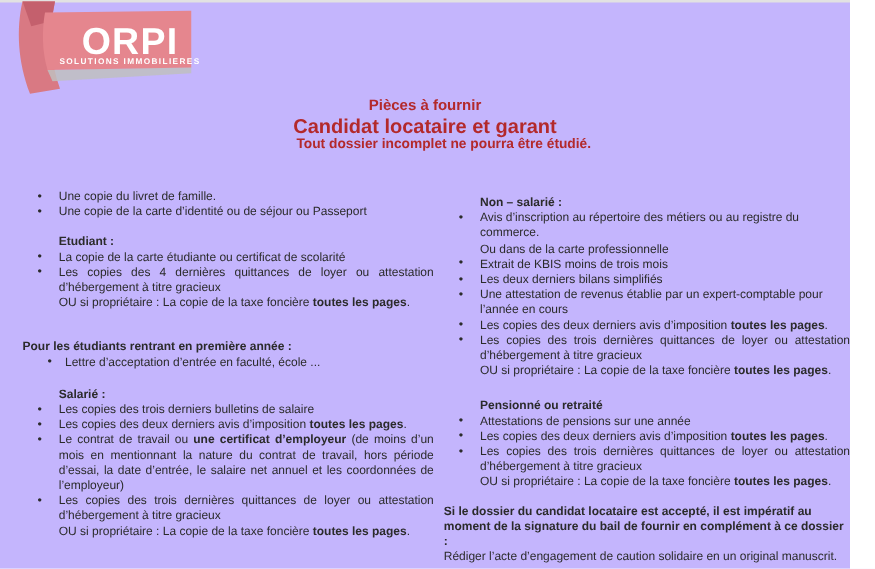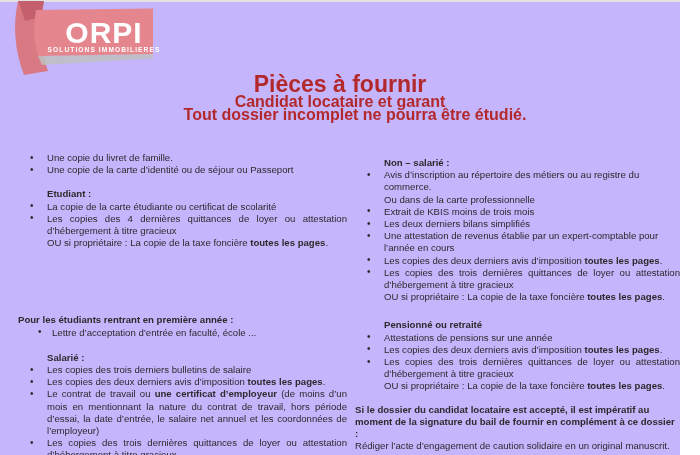--- a/index.html
+++ b/index.html
@@ -8,35 +8,35 @@
     width:680px; height:455px;
     background:#c4b5fd;
     overflow:hidden;
     font-family:"Liberation Sans","DejaVu Sans",sans-serif;
     color:#2b2b2b;
   }
   .top-line { position:absolute; top:0; left:0; width:700px; height:2px; background:#e2e2e2; }
   .logo { position:absolute; top:1px; left:8px; width:160px; height:78px; }
   .logo text { font-family:"Liberation Sans","DejaVu Sans",sans-serif; }
   .doc-header { text-align:center; padding-top:74px; }
-  .title   { font-size:23px;  font-weight:bold; line-height:20px; }
+  .title   { font-size:12px;  font-weight:bold; line-height:20px; }
   .subtitle{ font-size:16px;  font-weight:bold; line-height:12px; margin-top:2px; }
-  .warning { font-size:16px;font-weight:bold; line-height:12px; margin-top:1px;margin-left:30px; }
+  .warning { font-size:11px;font-weight:bold; line-height:12px; margin-top:1px;margin-left:30px; }
   .columns { display:flex; margin-top:31px; }
   .col { font-size:9.6px; line-height:12.2px; }
   .col-left  { width:331px; margin-left:18px; }
   .col-right { width:327px; margin-left:8px; padding-top:5px; }
   ul.blist { list-style:none; margin:0; padding:0; }
   ul.blist li { position:relative; padding-left:29px; }
   ul.blist li::before { content:"\2022"; position:absolute; left:12px; top:-0.5px; font-size:10px; }
   ul.blist li.justify { text-align:justify; }
   ul.blist li.deep { padding-left:34px; }
   ul.blist li.deep::before { left:20px; }
   .heading { font-weight:bold; padding-left:29px; }
-  .heading.flush { padding-left:0;margin-top:42px; }
+  .heading.flush { padding-left:0; }
   .para.bold { font-weight:bold; }
   .b { font-weight:bold; }
 </style>
 </head>
 <body>
 
 <div class="page">
   <div class="top-line"></div>
 
   <svg class="logo" viewBox="0 0 160 78" aria-hidden="true">

